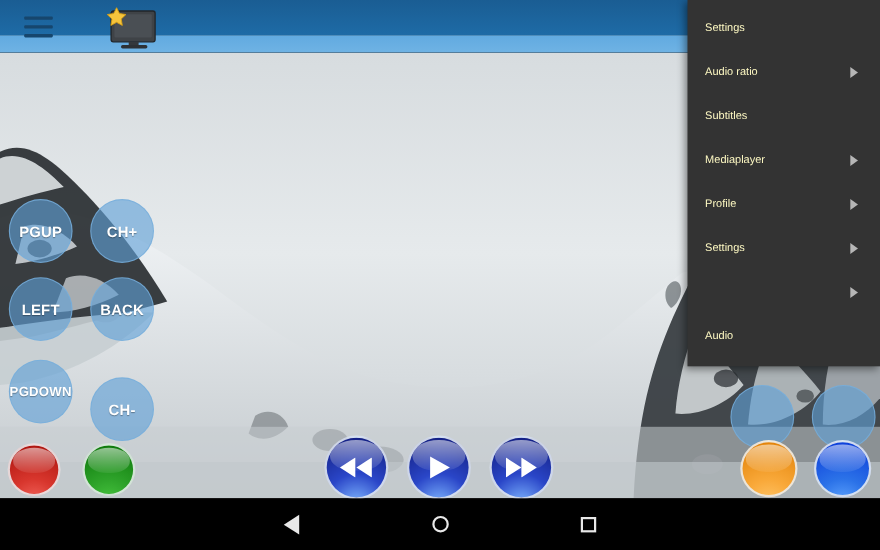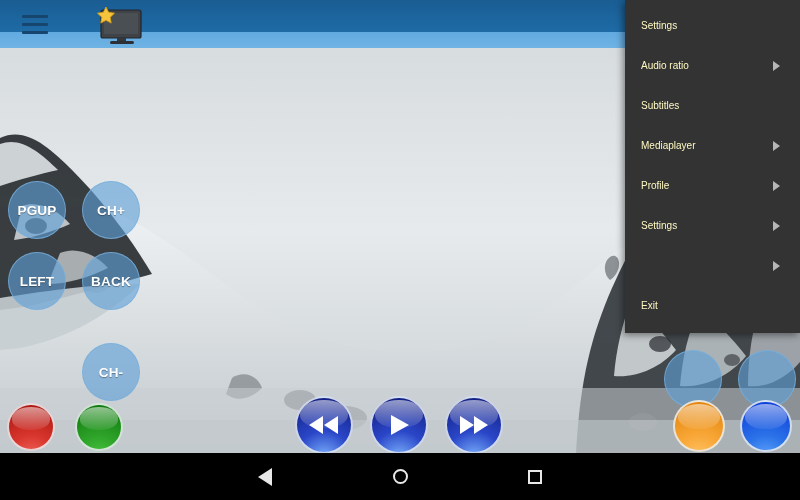--- a/index.html
+++ b/index.html
@@ -279,20 +279,23 @@
     </div>
     <div class="rkey" style="left:82px; top:181px; width:58px; height:58px;">
       <span>CH+</span>
     </div>
     <div class="rkey" style="left:82px; top:252px; width:58px; height:58px;">
       <span>BACK</span>
     </div>
     <div class="rkey" style="left:8px; top:252px; width:58px; height:58px;">
       <span>LEFT</span>
     </div>
+    <div class="rkey small" style="left:8px; top:327px; width:58px; height:58px;">
+      <span>PGDOWN</span>
+    </div>
     <div class="rkey" style="left:82px; top:343px; width:58px; height:58px;">
       <span>CH-</span>
     </div>
 
     <div class="rkey" style="left:664px; top:350px; width:58px; height:58px;">
       <span></span>
     </div>
     <div class="rkey" style="left:738px; top:350px; width:58px; height:58px;">
       <span></span>
     </div>
@@ -392,21 +395,21 @@
       <span class="menu-arrow"></span>
     </div>
     <div class="menu-item">
       <span>Settings</span>
       <span class="menu-arrow"></span>
     </div>
     <div class="menu-item">
       <span class="menu-arrow"></span>
     </div>
     <div class="menu-item">
-      <span>Exit</span>
+      <span>Audio</span>
     </div>
   </div>
 
   <div class="navbar">
     <div class="nav-btn nav-back">
       <div class="tri-back"></div>
     </div>
     <div class="nav-btn nav-home">
       <div class="circ-home"></div>
     </div>

